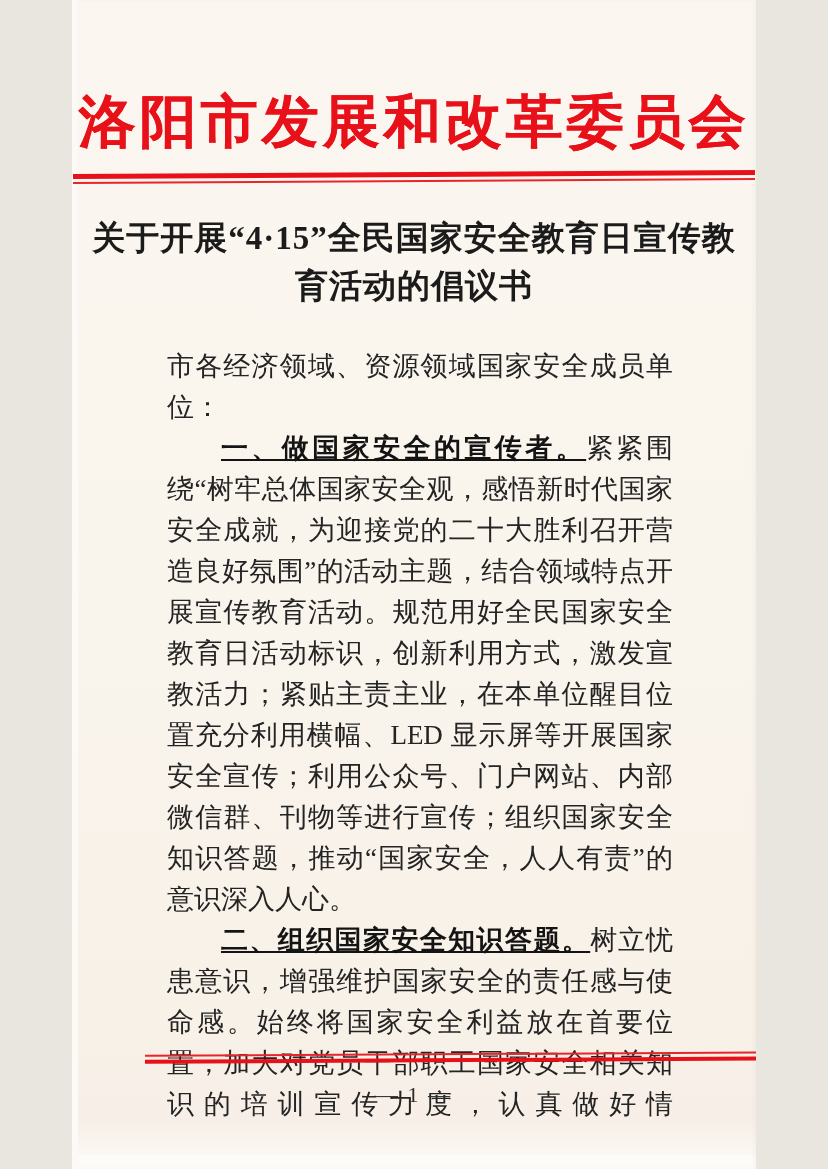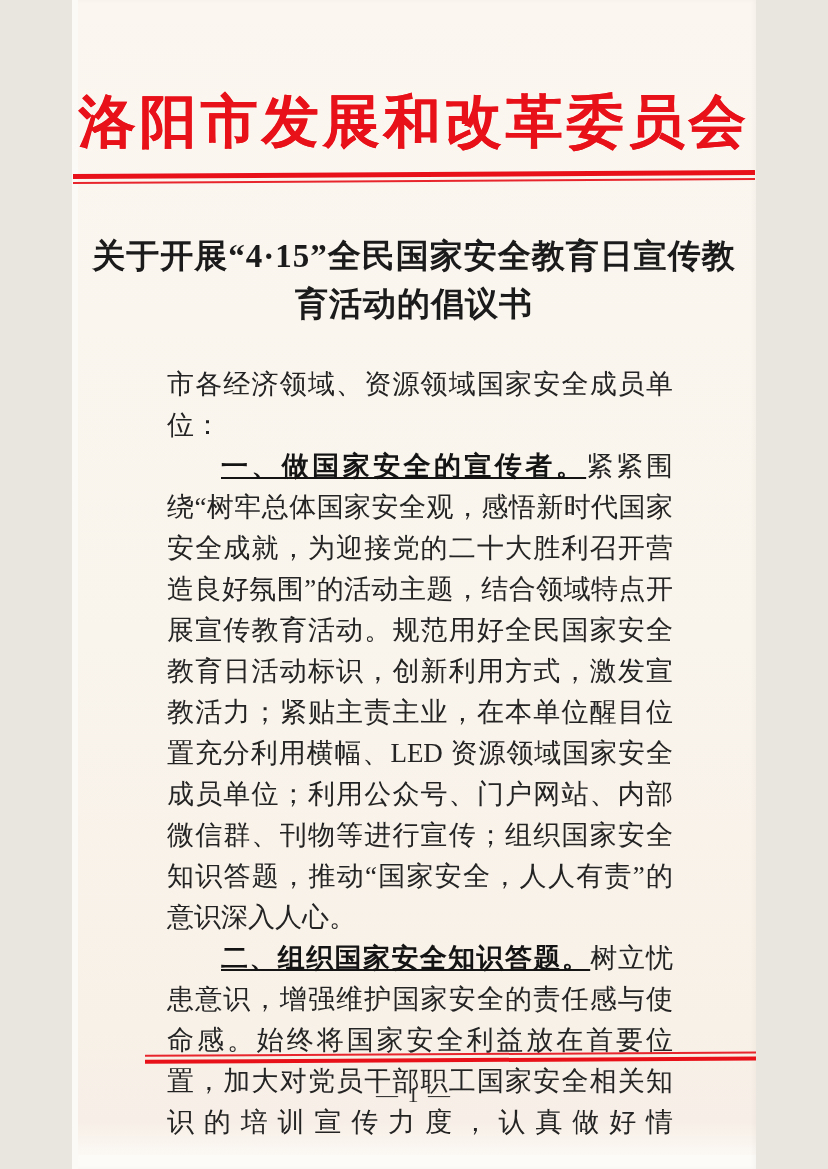--- a/index.html
+++ b/index.html
@@ -36,21 +36,21 @@
   .header-rule {
     width: 682px;
     margin: 15px auto 0 auto;
     transform: rotate(-0.35deg);
   }
   .header-rule .rule-thick { height: 5px; background: #e8111a; }
   .header-rule .rule-gap   { height: 3px; }
   .header-rule .rule-thin  { height: 2px; background: #e8252c; }
   
   .doc-title {
-    margin: 50px auto 0 auto;
+    margin: 32px auto 0 auto;
     max-width: 648px;
     text-align: center;
     font-size: 33px;
     line-height: 48px;
     font-weight: 700;
     color: #1b1b1b;
     letter-spacing: 1px;
   }
   
   .doc-body {
@@ -104,21 +104,21 @@
       <div class="rule-thin"></div>
     </div>
   </div>
 
   <h2 class="doc-title">关于开展“4·15”全民国家安全教育日宣传教育活动的倡议书</h2>
 
   <div class="doc-body">
     <p class="salutation">市各经济领域、资源领域国家安全成员单位：</p>
 
 
-    <p class="indented"><span class="para-lead">一、做国家安全的宣传者。</span><span>紧紧围绕“树牢总体国家安全观，感悟新时代国家安全成就，为迎接党的二十大胜利召开营造良好氛围”的活动主题，结合领域特点开展宣传教育活动。规范用好全民国家安全教育日活动标识，创新利用方式，激发宣教活力；紧贴主责主业，在本单位醒目位置充分利用横幅、LED 资源领域国家安全成员单位；利用公众号、门户网站、内部微信群、刊物等进行宣传；组织国家安全知识答题，推动“国家安全，人人有责”的意识深入人心。</span></p>
+    <p class="indented"><span class="para-lead">一、做国家安全的宣传者。</span><span>紧紧围绕“树牢总体国家安全观，感悟新时代国家安全成就，为迎接党的二十大胜利召开营造良好氛围”的活动主题，结合领域特点开展宣传教育活动。规范用好全民国家安全教育日活动标识，创新利用方式，激发宣教活力；紧贴主责主业，在本单位醒目位置充分利用横幅、LED 显示屏等开展国家安全宣传；利用公众号、门户网站、内部微信群、刊物等进行宣传；组织国家安全知识答题，推动“国家安全，人人有责”的意识深入人心。</span></p>
 
     <p class="indented cutoff"><span class="para-lead">二、组织国家安全知识答题。</span><span>树立忧患意识，增强维护国家安全的责任感与使命感。始终将国家安全利益放在首要位置，加大对党员干部职工国家安全相关知识的培训宣传力度，认真做好情</span></p>
   </div>
 
   <div class="footer-rule">
     <div class="rule-thin"></div>
     <div class="rule-gap"></div>
     <div class="rule-thick"></div>
   </div>
 

